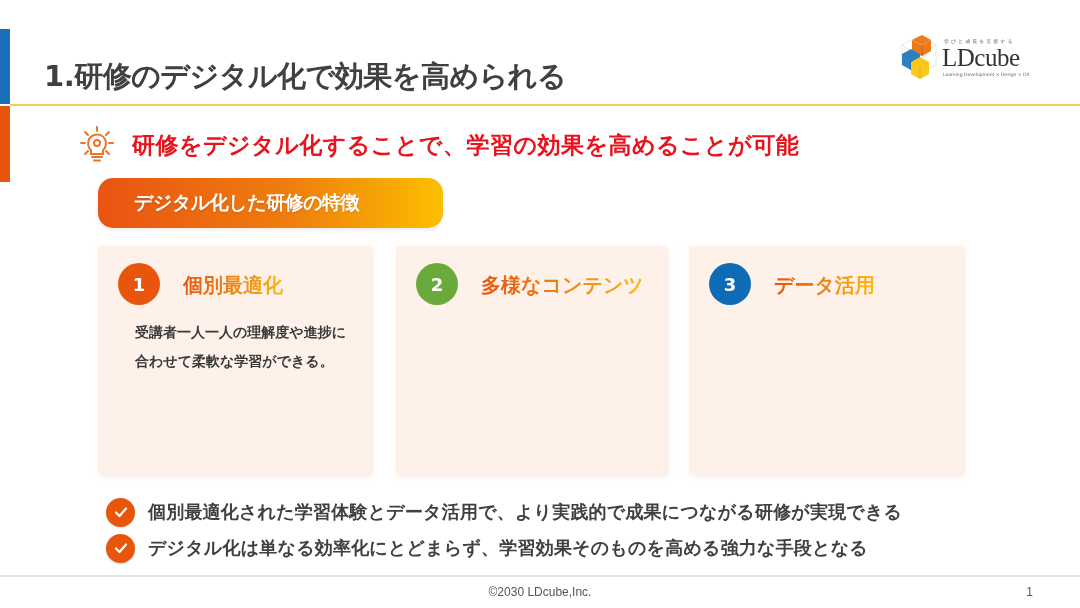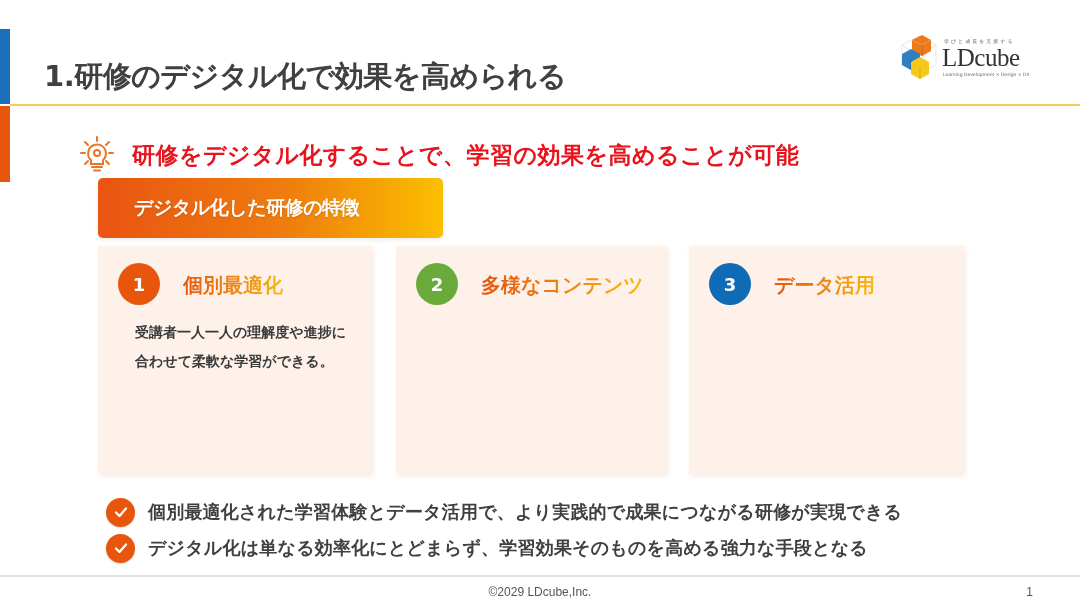--- a/index.html
+++ b/index.html
@@ -16,27 +16,27 @@
     font-size:29px; font-weight:bold; color:#404040; letter-spacing:-0.5px;
     white-space:nowrap;
   }
   .title-rule { position:absolute; left:10px; top:104px; width:1070px; height:2px; background:#f2cd4f; }
 
   .logo { position:absolute; left:898px; top:34px; width:140px; height:48px; }
   .logo-text { position:absolute; left:44px; top:10px; font-family:"Liberation Serif", "DejaVu Serif", serif; font-size:25px; color:#333; letter-spacing:-0.5px; }
   .logo-tagline { position:absolute; left:46px; top:4px; font-size:5px; color:#666; letter-spacing:2px; white-space:nowrap; }
   .logo-sub { position:absolute; left:45px; top:38px; font-size:4.5px; color:#666; white-space:nowrap; }
 
-  .lead { position:absolute; left:80px; top:136px; display:flex; align-items:center; }
+  .lead { position:absolute; left:80px; top:126px; display:flex; align-items:center; }
   .lead-icon { width:34px; height:38px; margin-right:18px; }
   .lead-text { font-size:23px; font-weight:bold; color:#e8131c; white-space:nowrap; letter-spacing:0.5px; }
 
   .section-pill {
-    position:absolute; left:98px; top:178px; width:345px; height:60px;
-    border-radius:5px;
+    position:absolute; left:98px; top:178px; width:345px; height:50px;
+    border-radius:15px;
     background:linear-gradient(90deg,#e95412 0%,#ef7d0e 55%,#fbbf00 100%);
     display:flex; align-items:center; padding-left:36px; box-sizing:border-box;
     box-shadow:0 2px 4px rgba(0,0,0,0.08);
   }
   .section-pill span { color:#fff; font-size:19px; font-weight:bold; letter-spacing:-0.5px; text-shadow:0 1px 2px rgba(0,0,0,0.15); }
 
   .card {
     position:absolute; top:246px; height:228px;
     background:#fdf1ea;
     box-shadow:2px 2px 5px rgba(230,190,170,0.35);
@@ -154,14 +154,14 @@
     <span class="check">
       <svg width="16" height="16" viewBox="0 0 16 16">
           <path d="M3 8.5 L6.5 12 L13 4.5" fill="none" stroke="#fff" stroke-width="2.2" stroke-linecap="round" stroke-linejoin="round"></path>
         </svg>
     </span>
     <span class="bullet-text">デジタル化は単なる効率化にとどまらず、学習効果そのものを高める強力な手段となる</span>
   </div>
 </div>
 
 <div class="footer-rule"></div>
-<div class="footer-copy">©2029 LDcube,Inc.</div>
+<div class="footer-copy">©2030 LDcube,Inc.</div>
 <div class="footer-page">1</div>
 
 </body></html>

